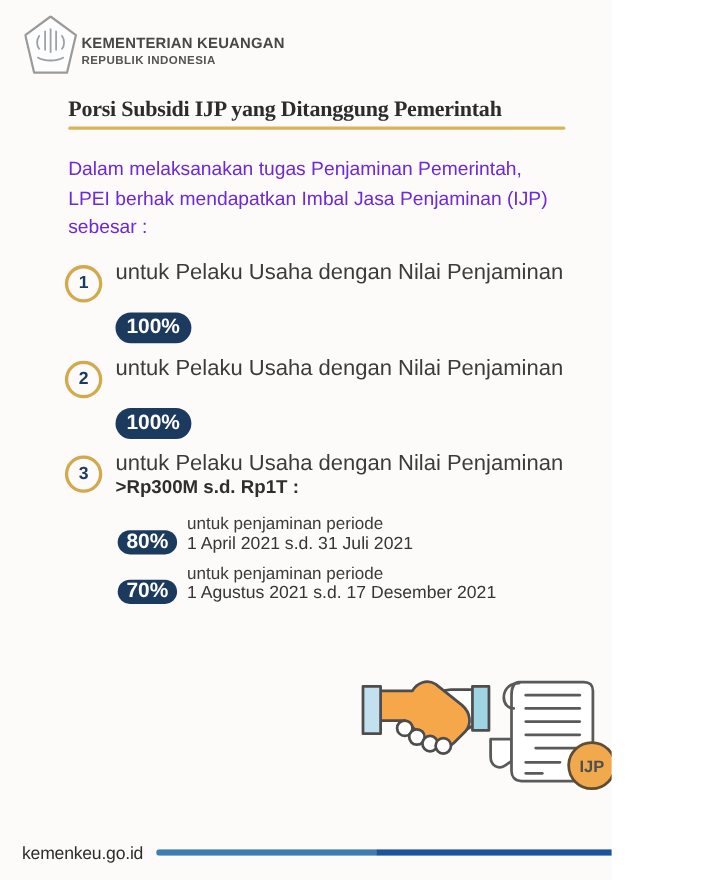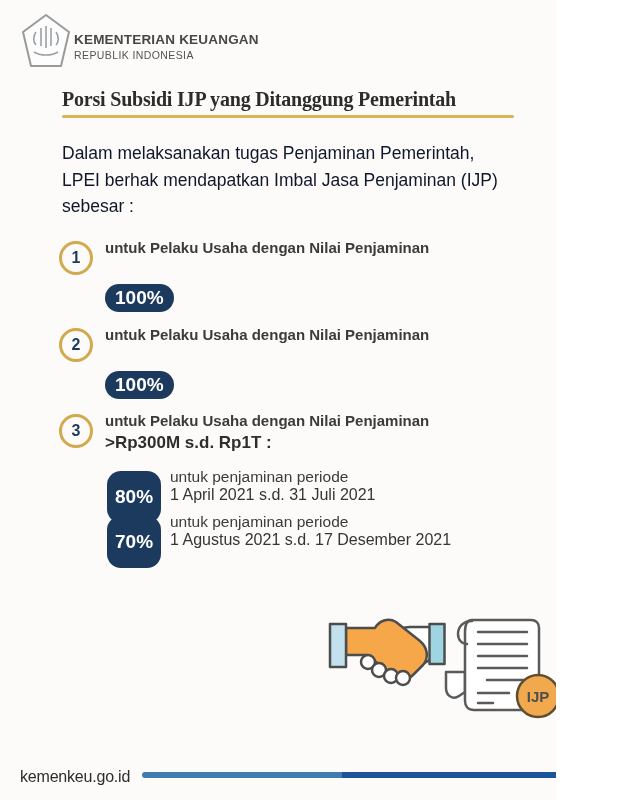--- a/index.html
+++ b/index.html
@@ -9,42 +9,42 @@
     background:#ffffff;
   }
   .page{
     position:relative;width:556px;height:800px;
     background:#fcfbf9;overflow:hidden;
   }
   .abs{position:absolute;}
 
   
   .org-name{left:74px;top:32px;font-size:13.5px;font-weight:700;color:#474747;letter-spacing:.2px;}
-  .org-sub{left:74px;top:49px;font-size:10.5px;font-weight:400;color:#545454;letter-spacing:.4px;}
+  .org-sub{left:74px;top:49px;font-size:10.5px;font-weight:700;color:#545454;letter-spacing:.4px;}
 
   
   .title{left:62px;top:88px;font-size:20px;font-weight:700;color:#2c2c2c;letter-spacing:-.2px;white-space:nowrap;font-family:Liberation Serif, serif;}
   .title-underline{left:62px;top:115px;width:452px;height:3px;background:#d9b459;border-radius:2px;}
 
   
-  .intro{left:62px;top:140px;width:480px;font-size:17.5px;line-height:26.5px;color:#0f172a;white-space:pre-line;}
+  .intro{left:62px;top:140px;width:480px;font-size:17.5px;line-height:26.5px;color:#6d28d9;white-space:pre-line;}
 
   
   .num-circle{
     width:28px;height:28px;border:3px solid #d2a94d;border-radius:50%;
     background:transparent;display:flex;align-items:center;justify-content:center;
     font-size:16px;font-weight:700;color:#1c3a5e;
   }
-  .item-line1{font-size:15px;color:#3b3b3b;line-height:22px;white-space:nowrap;font-weight:bold;}
+  .item-line1{font-size:20px;color:#3b3b3b;line-height:22px;white-space:nowrap;}
   .item-line2{font-size:17px;font-weight:700;color:#2e2e2e;line-height:22px;white-space:nowrap;}
   .badge{
     display:inline-block;background:#1c3a5e;color:#ffffff;
     font-size:19px;font-weight:700;padding:3px 10px;line-height:22px;border-radius:14px;
   }
-  .sub-badge{padding:15px 8px;}
+  .sub-badge{padding:0 8px;margin-top:11px;}
   .sub-line1{font-size:15.5px;color:#3b3b3b;line-height:17px;white-space:nowrap;}
   .sub-line2{font-size:16px;color:#353535;line-height:17px;margin-top:1px;white-space:nowrap;}
 
   
   .site{left:20px;top:768px;font-size:16px;font-weight:400;color:#2d2d2d;letter-spacing:-.2px;text-decoration:none;}
   .bar{left:142px;top:772px;width:478px;height:6px;border-radius:3px;overflow:hidden;display:flex;}
   .bar-seg1{width:200px;height:100%;background:#3e7cb1;}
   .bar-seg2{width:216px;height:100%;background:#1b549b;}
   .bar-seg3{width:62px;height:100%;background:#eab43d;}
 </style>

